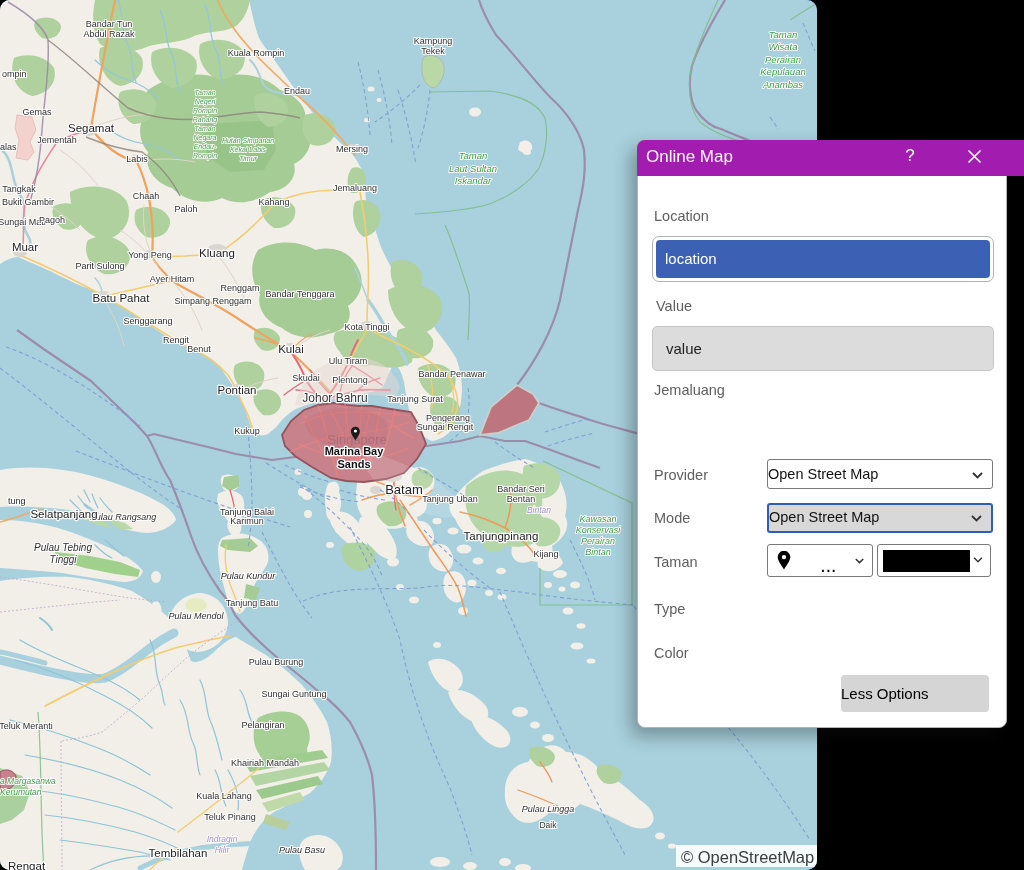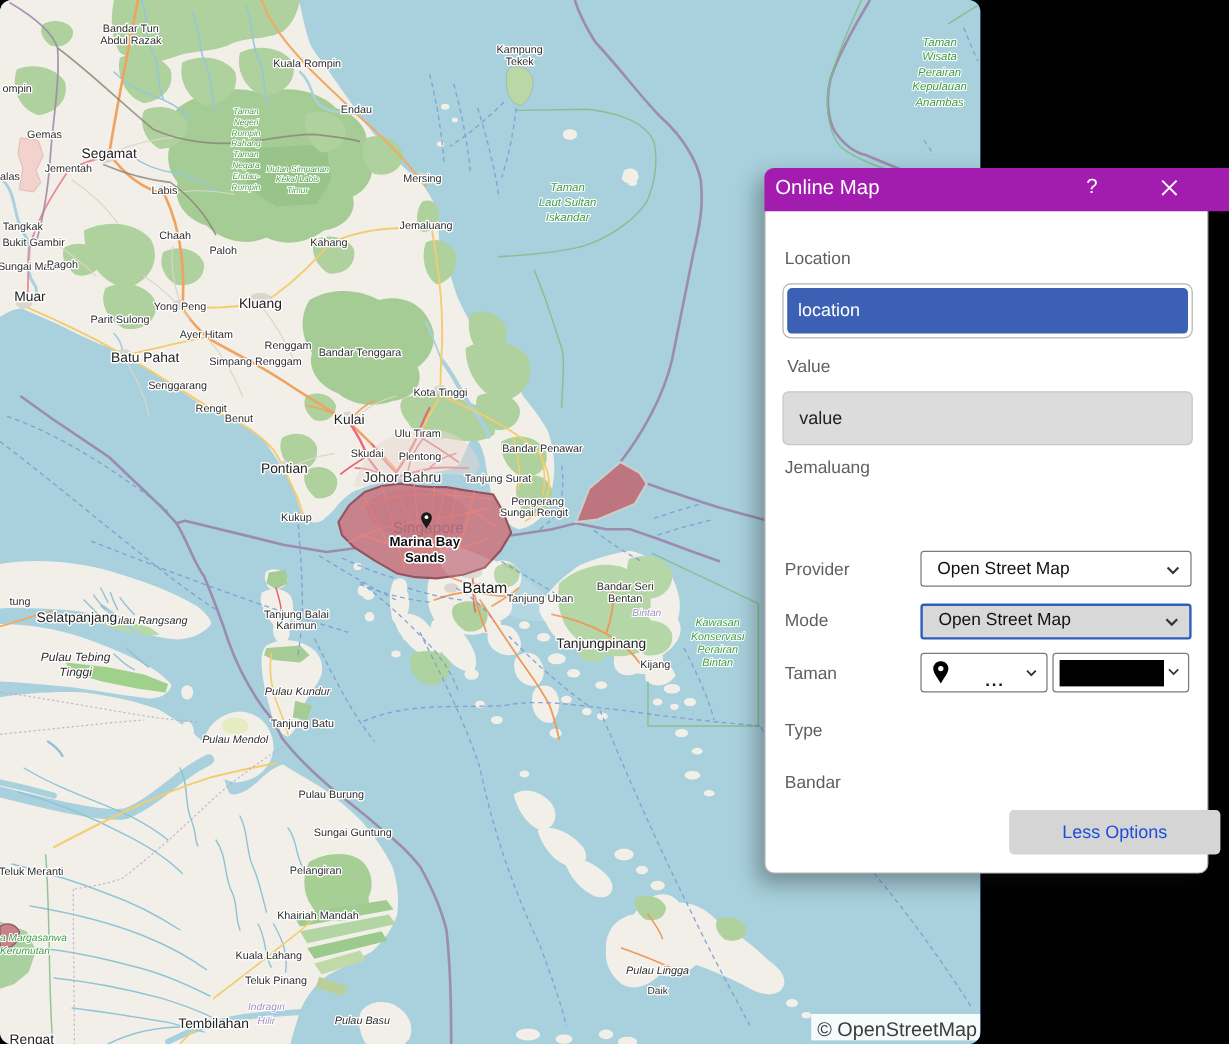--- a/index.html
+++ b/index.html
@@ -4,21 +4,21 @@
 html,body{margin:0;padding:0;background:#000;width:1024px;height:870px;overflow:hidden}
 *{box-sizing:border-box}
 body{font-family:"Liberation Sans",sans-serif}
 #map{position:absolute;left:0;top:0;width:817px;height:870px;border-radius:10px;overflow:hidden;background:#3b82f6;box-shadow:0 4px 14px rgba(0,0,0,.45)}
 #dlg{position:absolute;left:637px;top:140px;width:370px;height:588px;background:#fff;border-radius:8px;border:1px solid #b5b5b5;box-shadow:-6px 8px 18px rgba(20,20,20,.35)}
 #ttl{position:absolute;left:-1px;top:-1px;width:411px;height:36px;background:#a21caf;border-radius:8px 8px 0 0;color:#fff}
 #ttl .t{position:absolute;left:9px;top:7px;font-size:17px}
 #ttl .q{position:absolute;left:265px;top:6px;font-size:17px;width:16px;text-align:center}
 #ttl .x{position:absolute;left:326px;top:4px;font-size:18px;width:22px;text-align:center}
 .lb{position:absolute;font-size:14.5px;color:#5f5f5f}
-.dd{position:absolute;left:129px;width:226px;height:30px;background:#fff;border:1px solid #7a7a7a;border-radius:3px;font-size:14.5px;color:#111;line-height:28px;padding-left:13px}
+.dd{position:absolute;left:129px;width:226px;height:30px;background:#fff;border:1px solid #7a7a7a;border-radius:3px;font-size:14.5px;color:#111;line-height:28px;padding-left:0}
 .chev{position:absolute;right:9px;top:12px}
 </style></head>
 <body>
 <div id="map">
 <svg width="817" height="870" viewBox="0 0 817 870">
 <rect x="0" y="0" width="817" height="870" fill="#a8d1dd"></rect>
 
 <g fill="#f2efe9" stroke="none">
 <path id="peninsula" d="M0,0 L249,0 C252,12 254,25 259,38 C264,47 272,56 280,68 C286,77 292,84 299,96 C303,102 308,106 320,122 C325,129 333,136 346,148 C352,153 356,158 363,172 C365,181 365,186 366,200 C369,211 372,218 378,238 C381,249 386,258 396,276 C400,283 407,290 418,303 C424,310 429,317 436,330 C444,340 450,348 456,358 C460,368 462,380 462,392 C461,404 459,416 455,426 C449,434 441,440 432,441 C423,438 416,430 412,420 C408,408 406,395 404,382 C401,370 397,363 392,367 C388,374 386,382 382,388 C375,392 365,393 355,395 C342,397 332,399 318,402 C312,403 306,405 296,409 C292,411 288,414 282,420 C279,424 276,428 268,434 C264,436 260,436 254,433 C251,429 250,424 246,412 C244,406 241,400 236,392 C233,386 228,378 219,366 C216,362 209,357 198,351 C193,349 186,346 174,341 C168,338 160,332 147,323 C142,320 133,313 118,304 C113,301 103,295 87,288 C81,286 70,281 52,272 C46,269 34,264 18,257 C12,257 6,260 0,264 Z"></path>
 <path id="batam" d="M362,470 C372,463 382,468 390,463 C398,468 406,464 414,468 C422,465 430,470 434,477 C436,486 431,494 424,498 C430,505 426,514 417,517 C420,525 412,530 403,527 C394,531 384,527 376,529 C367,525 361,517 358,508 C355,498 356,488 358,480 Z"></path>
@@ -484,15 +484,15 @@
         <path d="M1,1 L5.5,5.5 10,1" fill="none" stroke="#333" stroke-width="1.8"></path>
       </svg>
 </div>
 <div class="dd" style="left:239px;top:403px;width:114px;height:33px">
   <div style="position:absolute;left:5px;top:5px;width:87px;height:22px;background:#000"></div>
   <svg class="chev" style="right:7px;top:12px" width="10" height="6" viewBox="0 0 11 7">
         <path d="M1,1 L5.5,5.5 10,1" fill="none" stroke="#333" stroke-width="1.7"></path>
       </svg>
 </div>
 <div class="lb" style="left:16px;top:460px">Type</div>
-<div class="lb" style="left:16px;top:504px">Bandar</div>
-<div style="position:absolute;left:203px;top:534px;width:176px;height:37px;background:#d5d5d5;border-radius:4px;font-size:15px;color:#1d4ed8;text-align:center;line-height:37px">Less Options</div>
+<div class="lb" style="left:16px;top:504px">Color</div>
+<div style="position:absolute;left:203px;top:534px;width:148px;height:37px;background:#d5d5d5;border-radius:4px;font-size:15px;color:#000000;line-height:37px">Less Options</div>
 </div>
 
 </body></html>

